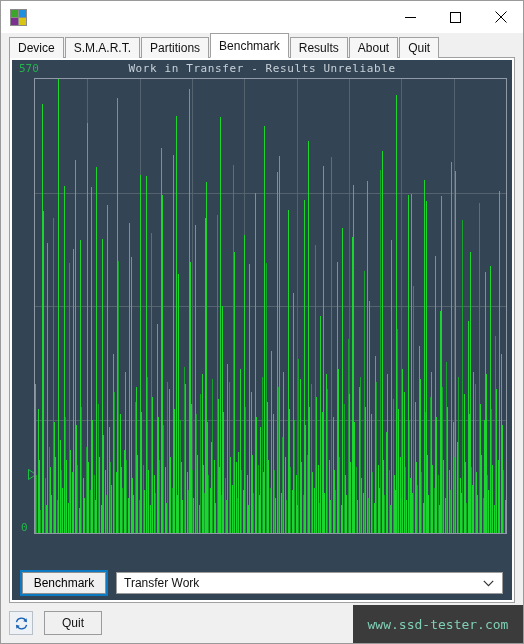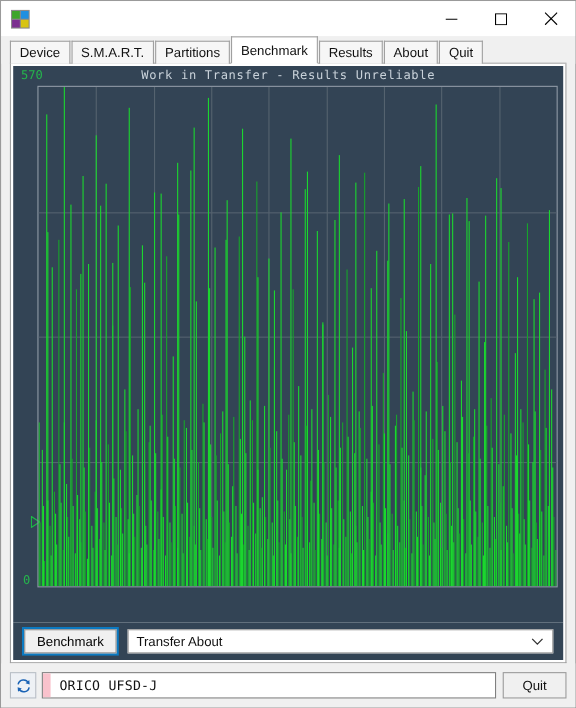--- a/index.html
+++ b/index.html
@@ -626,40 +626,37 @@
             <div class="bar" style="left: 450px; width: 1px; height: 261.05px;"></div>
             <div class="bar" style="left: 464px; width: 1px; height: 341.761px;"></div>
           </div>
       </div>
 
     </div>
 
     <div class="ctlrow">
       <div class="bench-btn">Benchmark</div>
       <div class="combo">
-        <span class="val">Transfer About</span>
+        <span class="val">Transfer Work</span>
         <span class="chev">
           <svg width="11" height="7" viewBox="0 0 11 7">
               <polyline points="0.8,0.8 5.5,5.6 10.2,0.8" fill="none" stroke="#333" stroke-width="1.2"></polyline>
             </svg>
         </span>
       </div>
     </div>
 
   </div>
 
   <div class="bottombar">
     <div class="refresh-btn">
       <svg width="15" height="15" viewBox="0 0 15 15">
         <path d="M2.5 6.2 A5 5 0 0 1 12 5.2" fill="none" stroke="#1a63b5" stroke-width="1.4"></path>
         <polygon points="12.6,2.2 13,6.2 9.2,5.2" fill="#1a63b5"></polygon>
         <path d="M12.5 8.8 A5 5 0 0 1 3 9.8" fill="none" stroke="#1a63b5" stroke-width="1.4"></path>
         <polygon points="2.4,12.8 2,8.8 5.8,9.8" fill="#1a63b5"></polygon>
       </svg>
     </div>
-    <div class="devfield">
-      <span class="swatch"></span>
-      <span class="dev">ORICO UFSD-J</span>
-    </div>
     <div class="quit-btn">Quit</div>
+    <div class="watermark">www.ssd-tester.com</div>
   </div>
 
 </div>
 
 </body></html>

